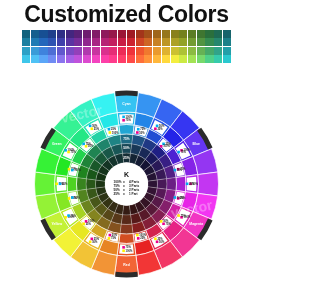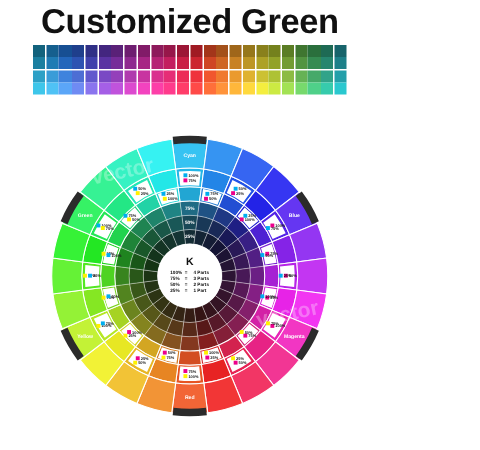--- a/index.html
+++ b/index.html
@@ -46,21 +46,21 @@
   .k-letter{font-size:7px;font-weight:bold;fill:#111111;
     font-family:"Liberation Sans",sans-serif;}
   .k-row{font-size:3.1px;font-weight:bold;fill:#111111;
     font-family:"Liberation Sans",sans-serif;}
   .wm{font-size:14px;font-weight:bold;fill:#ffffff;opacity:0.30;
     font-family:"Liberation Sans",sans-serif;}
 </style>
 </head>
 <body>
 
-<div id="page-title">Customized Green</div>
+<div id="page-title">Customized Colors</div>
 
 <div id="palette-strip">
     <div class="sw" style="background: rgb(18, 98, 125);"></div>
     <div class="sw" style="background: rgb(21, 95, 142);"></div>
     <div class="sw" style="background: rgb(23, 79, 147);"></div>
     <div class="sw" style="background: rgb(31, 63, 140);"></div>
     <div class="sw" style="background: rgb(47, 47, 134);"></div>
     <div class="sw" style="background: rgb(67, 38, 127);"></div>
     <div class="sw" style="background: rgb(90, 33, 120);"></div>
     <div class="sw" style="background: rgb(110, 29, 112);"></div>

